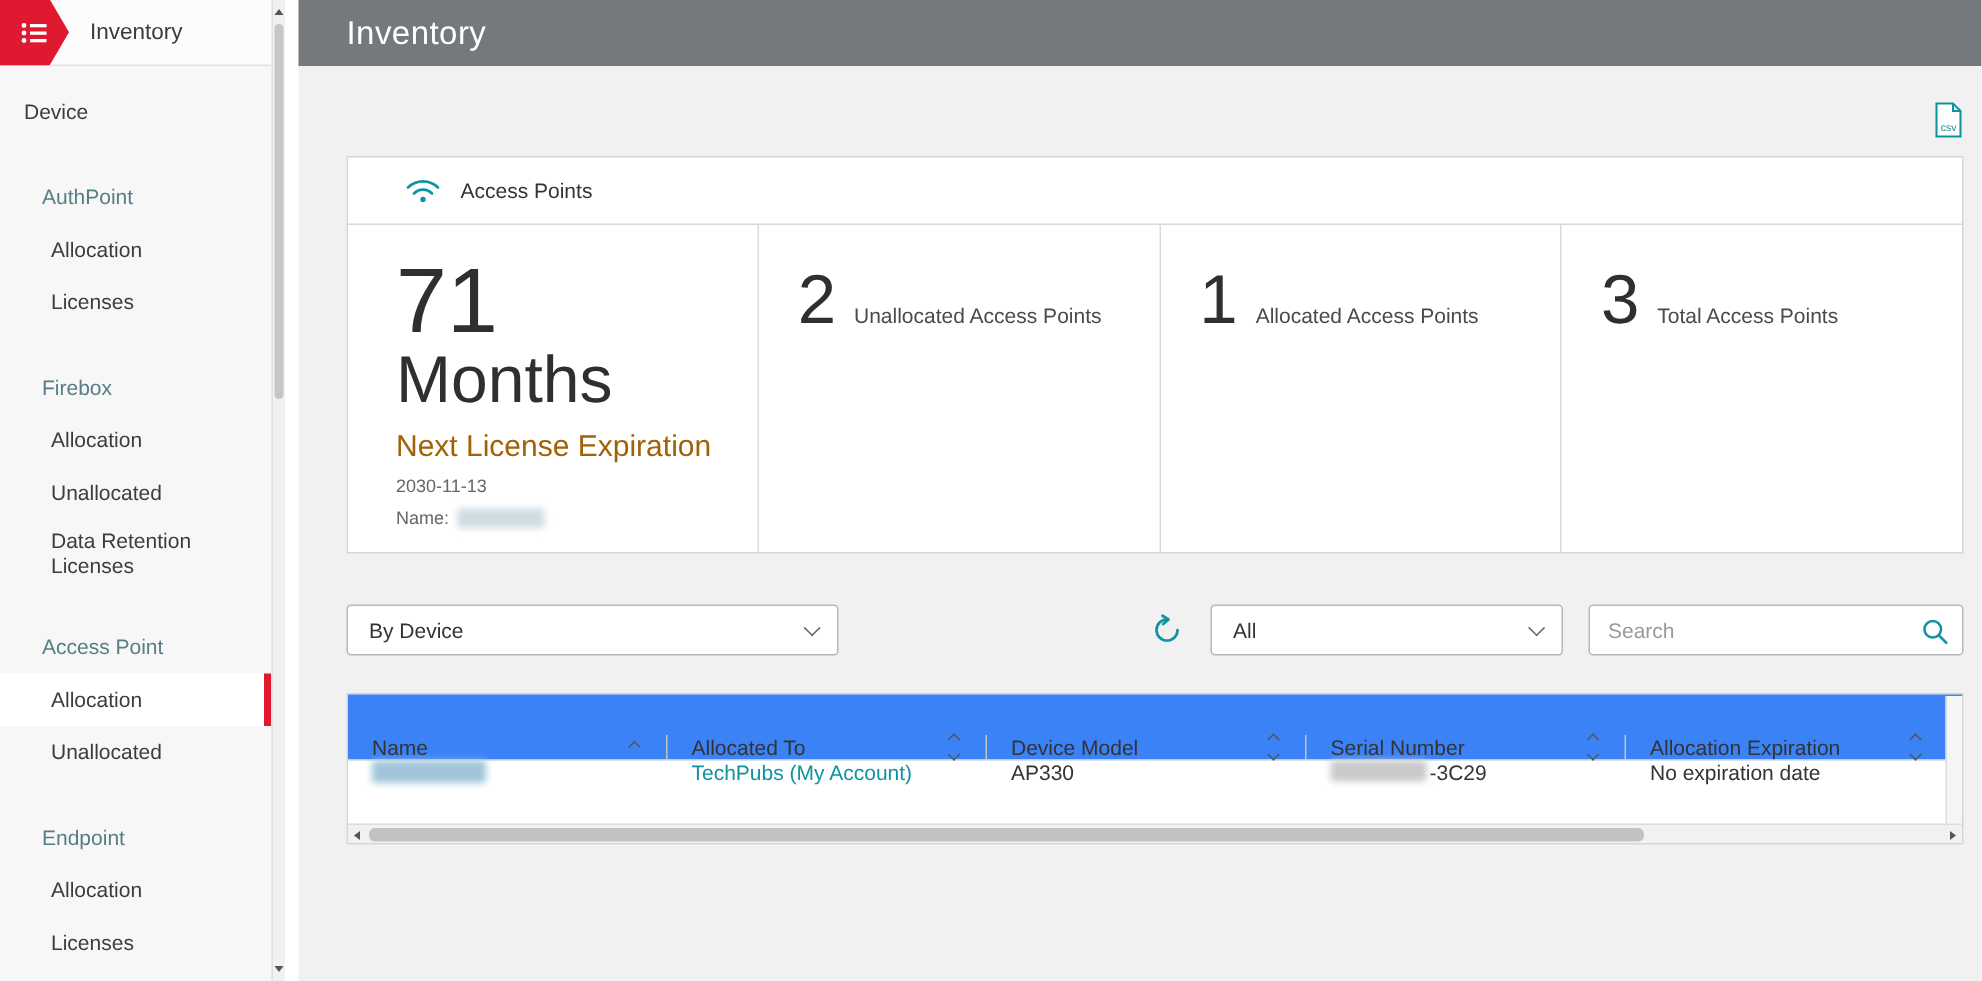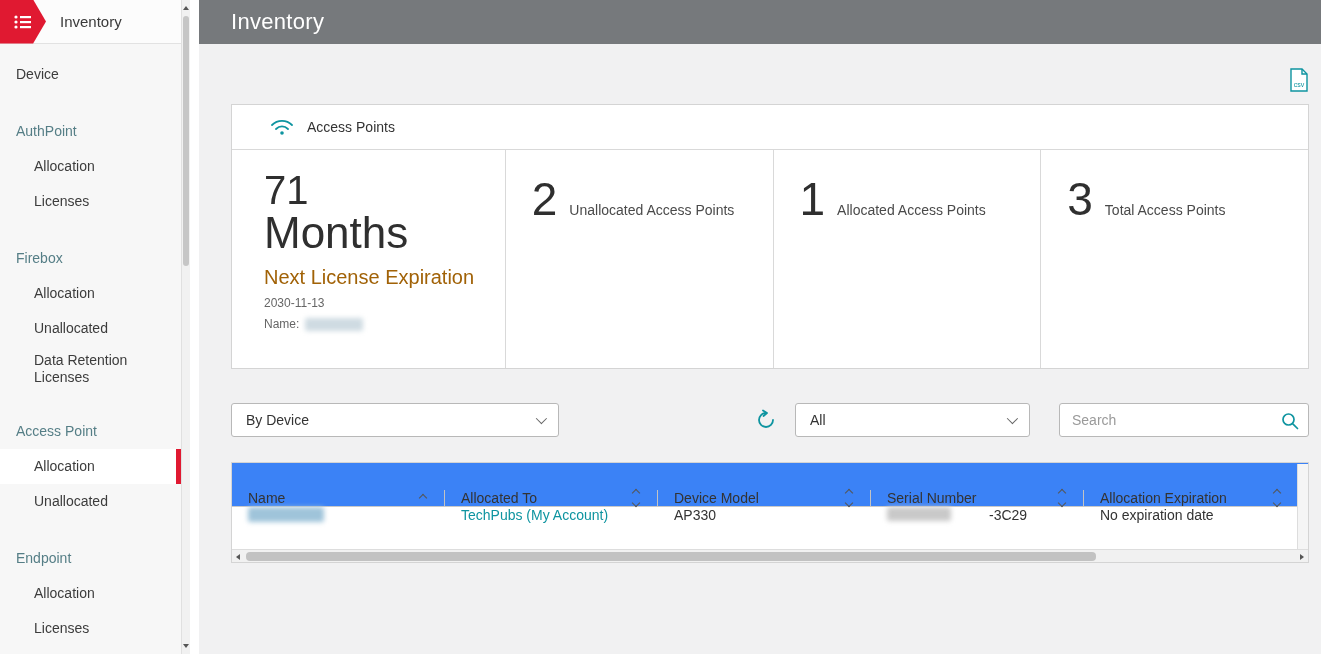--- a/index.html
+++ b/index.html
@@ -9,21 +9,21 @@
 
   
   .sidebar { position:relative; width:190px; height:654px; background:#f7f7f7; flex:0 0 190px; }
   .sb-inner { width:181px; height:654px; overflow:hidden; }
   .sb-header { height:44px; background:#fcfcfc; border-bottom:1px solid #e2e2e2; display:flex; align-items:center; }
   .sb-flag { width:46px; height:44px; background:#e01931; clip-path:polygon(0 0,72% 0,100% 50%,72% 100%,0 100%); display:flex; align-items:center; justify-content:center; }
   .sb-title { font-size:15px; color:#3a3a3a; margin-left:14px; }
   .nav { padding-top:13px; }
   .nav-item { height:35px; line-height:35px; font-size:14px; color:#3c3c3c; padding-left:34px; position:relative; cursor:pointer; }
   .nav-item.top { padding-left:16px; }
-  .nav-section { height:35px; line-height:35px; font-size:14px; color:#557e86; padding-left:16px; margin-top:22px; }
+  .nav-section { height:35px; line-height:35px; font-size:14px; color:#557e86; padding-left:28px; margin-top:22px; }
   .nav-item.wrap { height:46px; line-height:17px; padding-top:6px; padding-right:24px; }
   .nav-item.selected { background:#ffffff; }
   .nav-item.selected::after { content:""; position:absolute; right:0; top:0; width:5px; height:100%; background:#e01931; }
   .sb-scrollbar { position:absolute; top:0; right:0; width:9px; height:654px; background:#f1f1f1; border-left:1px solid #e0e0e0; }
   .sb-arrow { position:absolute; left:0; width:8px; height:12px; display:flex; align-items:center; justify-content:center; }
   .sb-arrow.up { top:2px; }
   .sb-arrow.down { bottom:2px; }
   .sb-arrow span { width:0; height:0; border-left:3px solid transparent; border-right:3px solid transparent; }
   .sb-arrow.up span { border-bottom:4px solid #555; }
   .sb-arrow.down span { border-top:4px solid #555; }
@@ -39,50 +39,50 @@
   .csv-btn { background:none; border:none; cursor:pointer; padding:0; display:flex; }
 
   
   .stats-card { background:#fff; border:1px solid #d4d4d4; margin-top:10px; }
   .card-head { height:45px; border-bottom:1px solid #d9d9d9; display:flex; align-items:center; padding-left:38px; gap:13px; }
   .card-head .card-title { font-size:14px; color:#333; }
   .stats-body { display:flex; height:218px; }
   .stat-col { flex:1; border-right:1px solid #d9d9d9; }
   .stat-col:last-child { border-right:none; }
   .stat-col.license { padding:20px 0 0 32px; }
-  .big-num-1 { font-size:40px; font-weight:300; color:#2f2f2f; line-height:1.0; }
+  .big-num-1 { font-size:61px; font-weight:300; color:#2f2f2f; line-height:1.0; }
   .big-num-2 { font-size:44px; font-weight:300; color:#2f2f2f; line-height:1.05; }
   .lic-cap { font-size:20px; color:#a16207; margin-top:10px; }
   .lic-date { font-size:12px; color:#666; margin-top:7px; }
   .lic-name { font-size:12px; color:#666; margin-top:7px; display:flex; align-items:center; gap:6px; }
   .redact { display:inline-block; border-radius:2px; filter:blur(2.5px); }
   .redact.lic { width:58px; height:13px; background:#cfdbe2; }
   .stat-col.metric { padding:26px 0 0 26px; display:flex; align-items:baseline; gap:12px; }
   .metric .num { font-size:46px; font-weight:300; color:#2f2f2f; line-height:1; }
   .metric .lab { font-size:14px; color:#4a4a4a; }
 
   
   .filter-row { display:flex; align-items:center; margin-top:34px; }
   .select { height:34px; background:#fff; border:1px solid #b8b8b8; border-radius:3px; display:flex; align-items:center; justify-content:space-between; padding:0 14px; cursor:pointer; }
   .select .sel-text { font-size:14px; color:#333; }
   .chev { width:8px; height:8px; border-right:1.6px solid #666; border-bottom:1.6px solid #666; transform:rotate(45deg) translateY(-2px); }
   .select.group { width:328px; }
   .select.status { width:235px; margin-left:18px;gap:40px; }
   .refresh-btn { margin-left:auto; background:none; border:none; cursor:pointer; padding:0; display:flex; }
-  .search-box { width:250px; height:34px; margin-left:29px; background:#fff; border:1px solid #b8b8b8; border-radius:3px; position:relative; }
+  .search-box { width:250px; height:34px; margin-left:17px; background:#fff; border:1px solid #b8b8b8; border-radius:3px; position:relative; }
   .search-box input { width:100%; height:100%; border:none; outline:none; background:transparent; font-size:14px; color:#333; padding:0 34px 0 12px; font-family:"Liberation Sans",sans-serif; }
   .search-box input::placeholder { color:#9a9a9a; }
   .search-box svg { position:absolute; right:9px; top:8px; }
 
   
   .table-card { background:#fff; border:1px solid #d4d4d4; margin-top:25px; position:relative; }
   .thead { display:flex; background:#3b82f6; height:44px; border-bottom:1px solid #c9c9c9;align-items:flex-end; }
   .th { display:flex; align-items:center; justify-content:space-between; padding:0 18px 0 16px; font-size:14px; color:#333; border-right:1px solid #c3c3c3; cursor:pointer; }
   .th:nth-child(5) { border-right:none; }
-  .col-1{width:213px;} .col-2{width:213px;} .col-3{width:213px;} .col-4{width:213px;gap:36px;} .col-5{width:214px;}
+  .col-1{width:213px;} .col-2{width:213px;} .col-3{width:213px;} .col-4{width:213px;} .col-5{width:214px;}
   .sort { display:flex; flex-direction:column; gap:4px; align-items:center; }
   .c-up { width:6px; height:6px; border-left:1.6px solid #555; border-top:1.6px solid #555; transform:rotate(45deg); }
   .c-dn { width:6px; height:6px; border-right:1.6px solid #555; border-bottom:1.6px solid #555; transform:rotate(45deg); }
   .trow { display:flex; height:42px; background:#fff; }
   .td { display:flex; align-items:flex-start; padding:0 16px; font-size:14px; color:#333; }
   .td a { color:#0e94a0; text-decoration:none; cursor:pointer; }
   .redact.cell-name { width:76px; height:15px; background:#9fc4da; }
   .redact.cell-serial { width:64px; height:14px; background:#c9c9c9; margin-right:2px; }
   .v-strip { position:absolute; top:1px; right:0; width:11px; height:85px; background:#f5f5f5; border-left:1px solid #ddd; }
   .hscroll { height:13px; background:#f1f1f1; border-top:1px solid #ddd; position:relative; }

